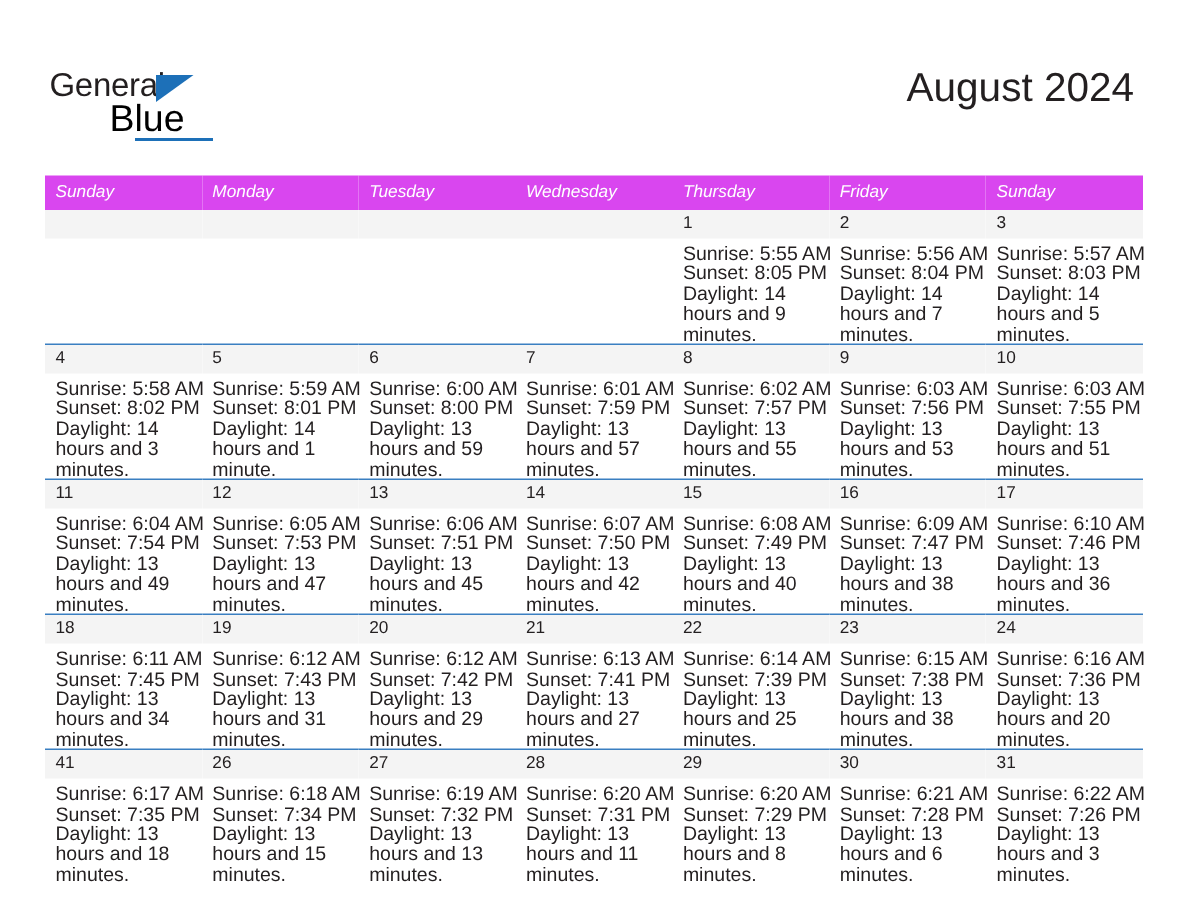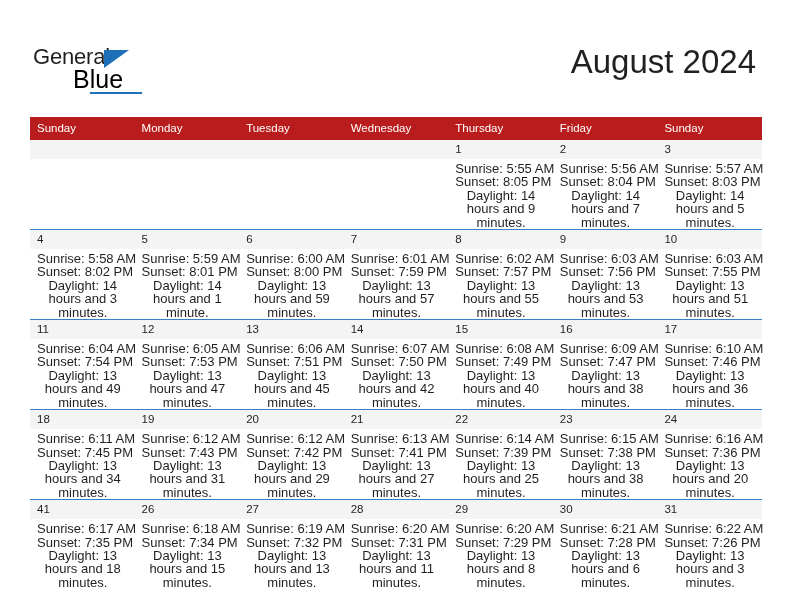--- a/index.html
+++ b/index.html
@@ -69,21 +69,21 @@
     top: 48px;
     width: 52px;
     height: 2px;
     background: #1d70b8;
   }
 
   .title {
     position: absolute;
     right: 36px;
     top: 30px;
-    font-size: 33px;
+    font-size: 27px;
     color: #231f20;
     text-align: right;
     white-space: nowrap;
     font-weight: normal;
   }
   .subtitle {
     position: absolute;
     right: 36px;
     top: 78px;
     font-size: 14px;
@@ -98,28 +98,29 @@
     left: 30px;
     top: 104px;
     width: 732px;
   }
   table.cal {
     border-collapse: collapse;
     width: 732px;
     table-layout: fixed;
   }
   table.cal th {
-    background: #b91c1c;
+    background: #d946ef;
     color: #ffffff;
     font-size: 11.5px;
     font-weight: normal;
     text-align: left;
     padding: 5px 0 6px 7px;
     height: 12px;
     border: none;
+    font-style: italic;
   }
   td.daycell {
     vertical-align: top;
     padding: 0;
     border: none;
     height: 88px;
     background: #ffffff;
     border-top: 1px solid #3a7fc1;
   }
   tr.weekrow:first-child td.daycell {
@@ -141,21 +142,20 @@
     padding: 3px 6px 0 7px;
     font-size: 13px;
     line-height: 13.4px;
     color: #231f20;
   }
   .info div {
     white-space: nowrap;
   }
   .info .dl {
     white-space: normal;
-    text-align: center;
   }
 </style>
 </head>
 <body>
 
 <div class="page">
 
   <div class="header">
 
     <div class="logo">

